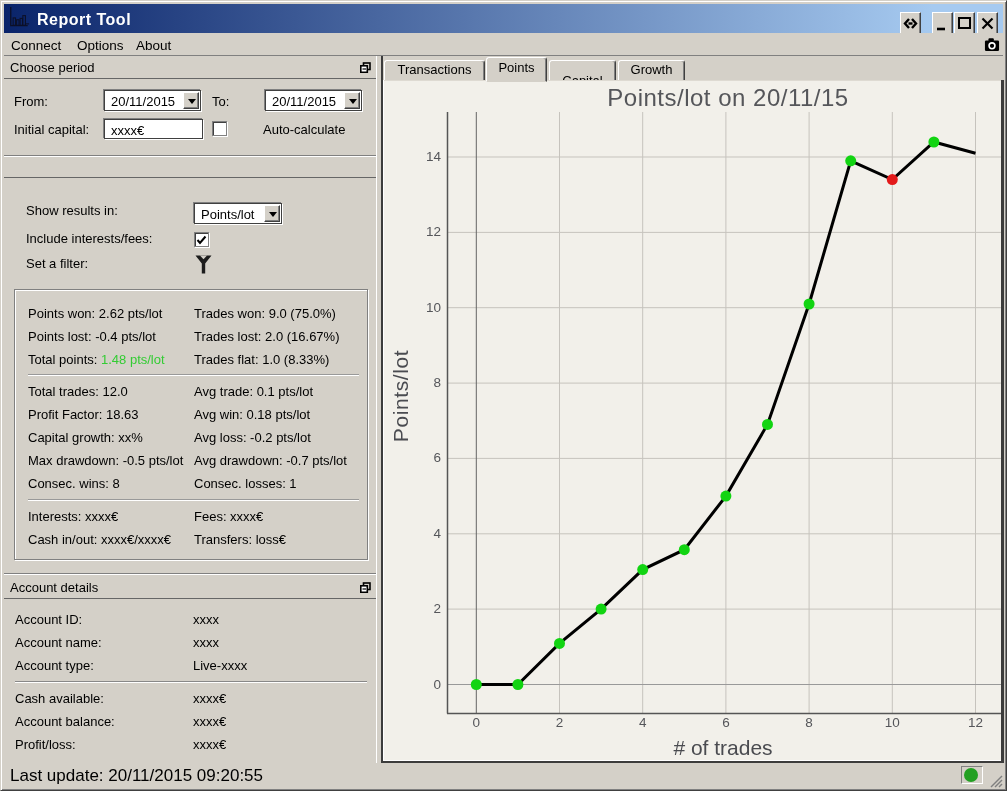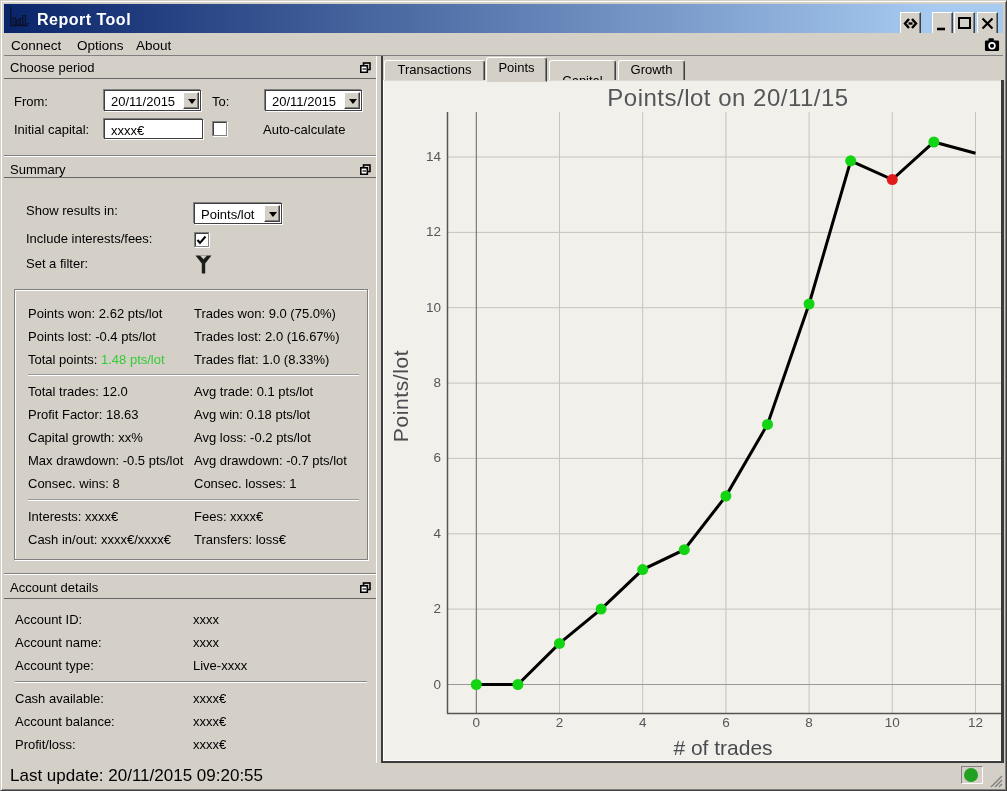--- a/index.html
+++ b/index.html
@@ -134,28 +134,20 @@
       </div>
   </div>
   <div class="lbl abs" style="left:10px;top:66px">Initial capital:</div>
   <div class="tbox abs" style="left:100px;top:63px;width:99px;height:20px">
       <span class="abs" style="left:6px;top:3px">xxxx€</span>
     </div>
   <div class="cbox abs" style="left:208px;top:65px;width:15px;height:15px"></div>
   <div class="lbl abs" style="left:259px;top:66px">Auto-calculate</div>
   <div class="groove abs" style="top:99px"></div>
 
-  <div class="hdr abs" style="top:102px">
-    <div class="hdrtext abs">Summary</div>
-    <svg class="float-ico abs" style="left:356px;top:6px" viewBox="0 0 11 11">
-      <rect x="3.5" y="1" width="6.5" height="6.5" fill="none" stroke="#000" stroke-width="1.6"></rect>
-      <rect x="0.8" y="3.8" width="6.5" height="6.5" fill="#fff" stroke="#000" stroke-width="1.6"></rect>
-      <path d="M2.5 7 H6" stroke="#000" stroke-width="1.2"></path>
-    </svg>
-  </div>
   <div class="hdrline abs" style="top:121px"></div>
   <div class="lbl abs" style="left:22px;top:147px">Show results in:</div>
   <div class="combo abs" style="left:190px;top:147px;width:88px;height:21px">
     <div class="lbl abs" style="left:6px;top:3px">Points/lot</div>
     <div class="combobtn">
         <div class="arrow"></div>
       </div>
   </div>
   <div class="lbl abs" style="left:22px;top:175px">Include interests/fees:</div>
   <div class="cbox abs" style="left:190px;top:176px;width:15px;height:15px">

